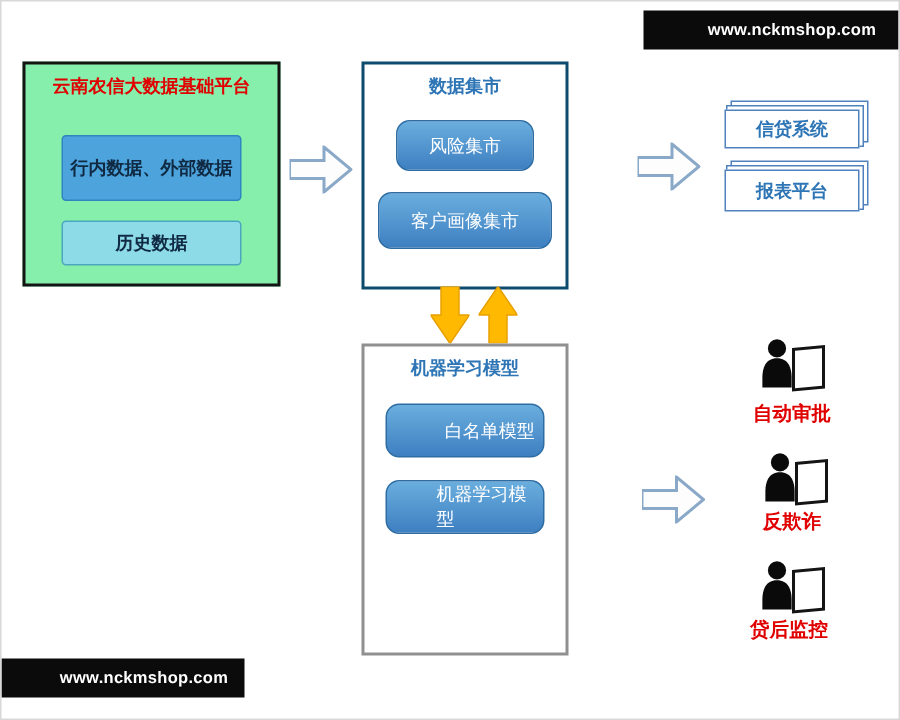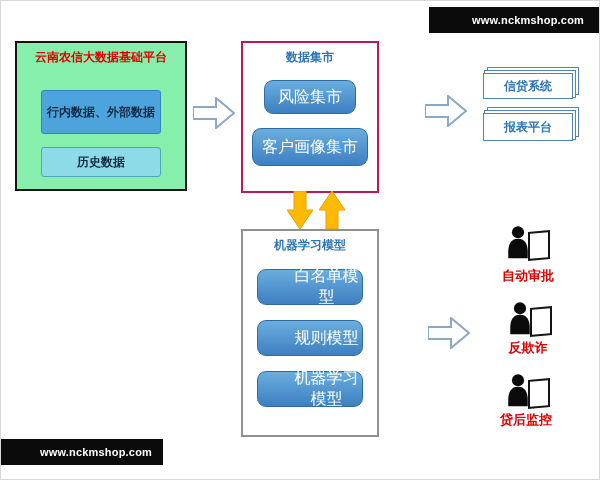--- a/index.html
+++ b/index.html
@@ -17,26 +17,26 @@
                 border:2px solid #141414; background:#86efac; }
   .source-title { margin-top:6px; text-align:center; color:#e00000; font-weight:bold; font-size:12px; }
   .source-items { display:flex; flex-direction:column; align-items:center; margin-top:24px; gap:13px; }
   .src-item { width:120px; display:flex; align-items:center; justify-content:center; text-align:center;
               font-size:12px; font-weight:bold; color:#102a43; border-radius:3px; padding:3px 4px; }
   .src-item.blue { min-height:44px; background:#4da3dc; border:1px solid #2e86c1; }
   .src-item.cyan { min-height:30px; background:#8edbe8; border:1px solid #4aa7bd; }
 
   
   .frame { position:absolute; background:#fff; }
-  .mart-box { left:240px; top:40px; width:138px; height:152px; border:2px solid #be185d; }
+  .mart-box { left:240px; top:40px; width:138px; height:152px; border:2px solid #0c4a6e; }
   .decision-box { left:240px; top:228px; width:138px; height:208px; border:2px solid #909090; }
   .frame-title { margin-top:6px; text-align:center; color:#2e75b6; font-weight:bold; font-size:12px; }
   .pill { background:linear-gradient(180deg,#6aaede,#3e7fc1); border:1px solid #2e6da4; border-radius:9px;
-          color:#ffffff; font-size:16px; display:flex; align-items:center; justify-content:center;
-          margin:14px auto 0; text-align:center; }
+          color:#ffffff; font-size:12px; display:flex; align-items:center; justify-content:center;
+          margin:14px auto 0; }
   .pill-1 { width:92px; height:34px; }
   .pill-2 { width:116px; height:38px; }
   .pill-m { width:106px; height:36px; margin-top:15px;padding-left:33px; }
 
   
   .h-arrow { position:absolute; }
   .h-arrow-1 { left:192px; top:96px; }
   .h-arrow-2 { left:424px; top:94px; }
   .h-arrow-3 { left:427px; top:316px; }
 
@@ -114,21 +114,20 @@
       <polygon points="7,0 19,0 19,19 26,19 13,38 0,19 7,19" fill="#ffb900" stroke="#e8a000" stroke-width="1"></polygon>
     </svg>
     <svg width="26" height="38" viewBox="0 0 26 38">
       <polygon points="13,0 26,19 19,19 19,38 7,38 7,19 0,19" fill="#ffb900" stroke="#e8a000" stroke-width="1"></polygon>
     </svg>
   </div>
 
   <div class="frame decision-box">
     <div class="frame-title">机器学习模型</div>
     <div class="pill pill-m">白名单模型</div>
-    <div class="pill pill-m">规则模型</div>
     <div class="pill pill-m">机器学习模型</div>
   </div>
 
   <div class="h-arrow h-arrow-3">
     <svg width="42" height="32" viewBox="0 0 42 32">
       <polygon points="0,10 23,10 23,1 41,16 23,31 23,22 0,22" fill="#fdfdfd" stroke="#8aa8c8" stroke-width="2"></polygon>
     </svg>
   </div>
 
   <div class="actor actor-1">

